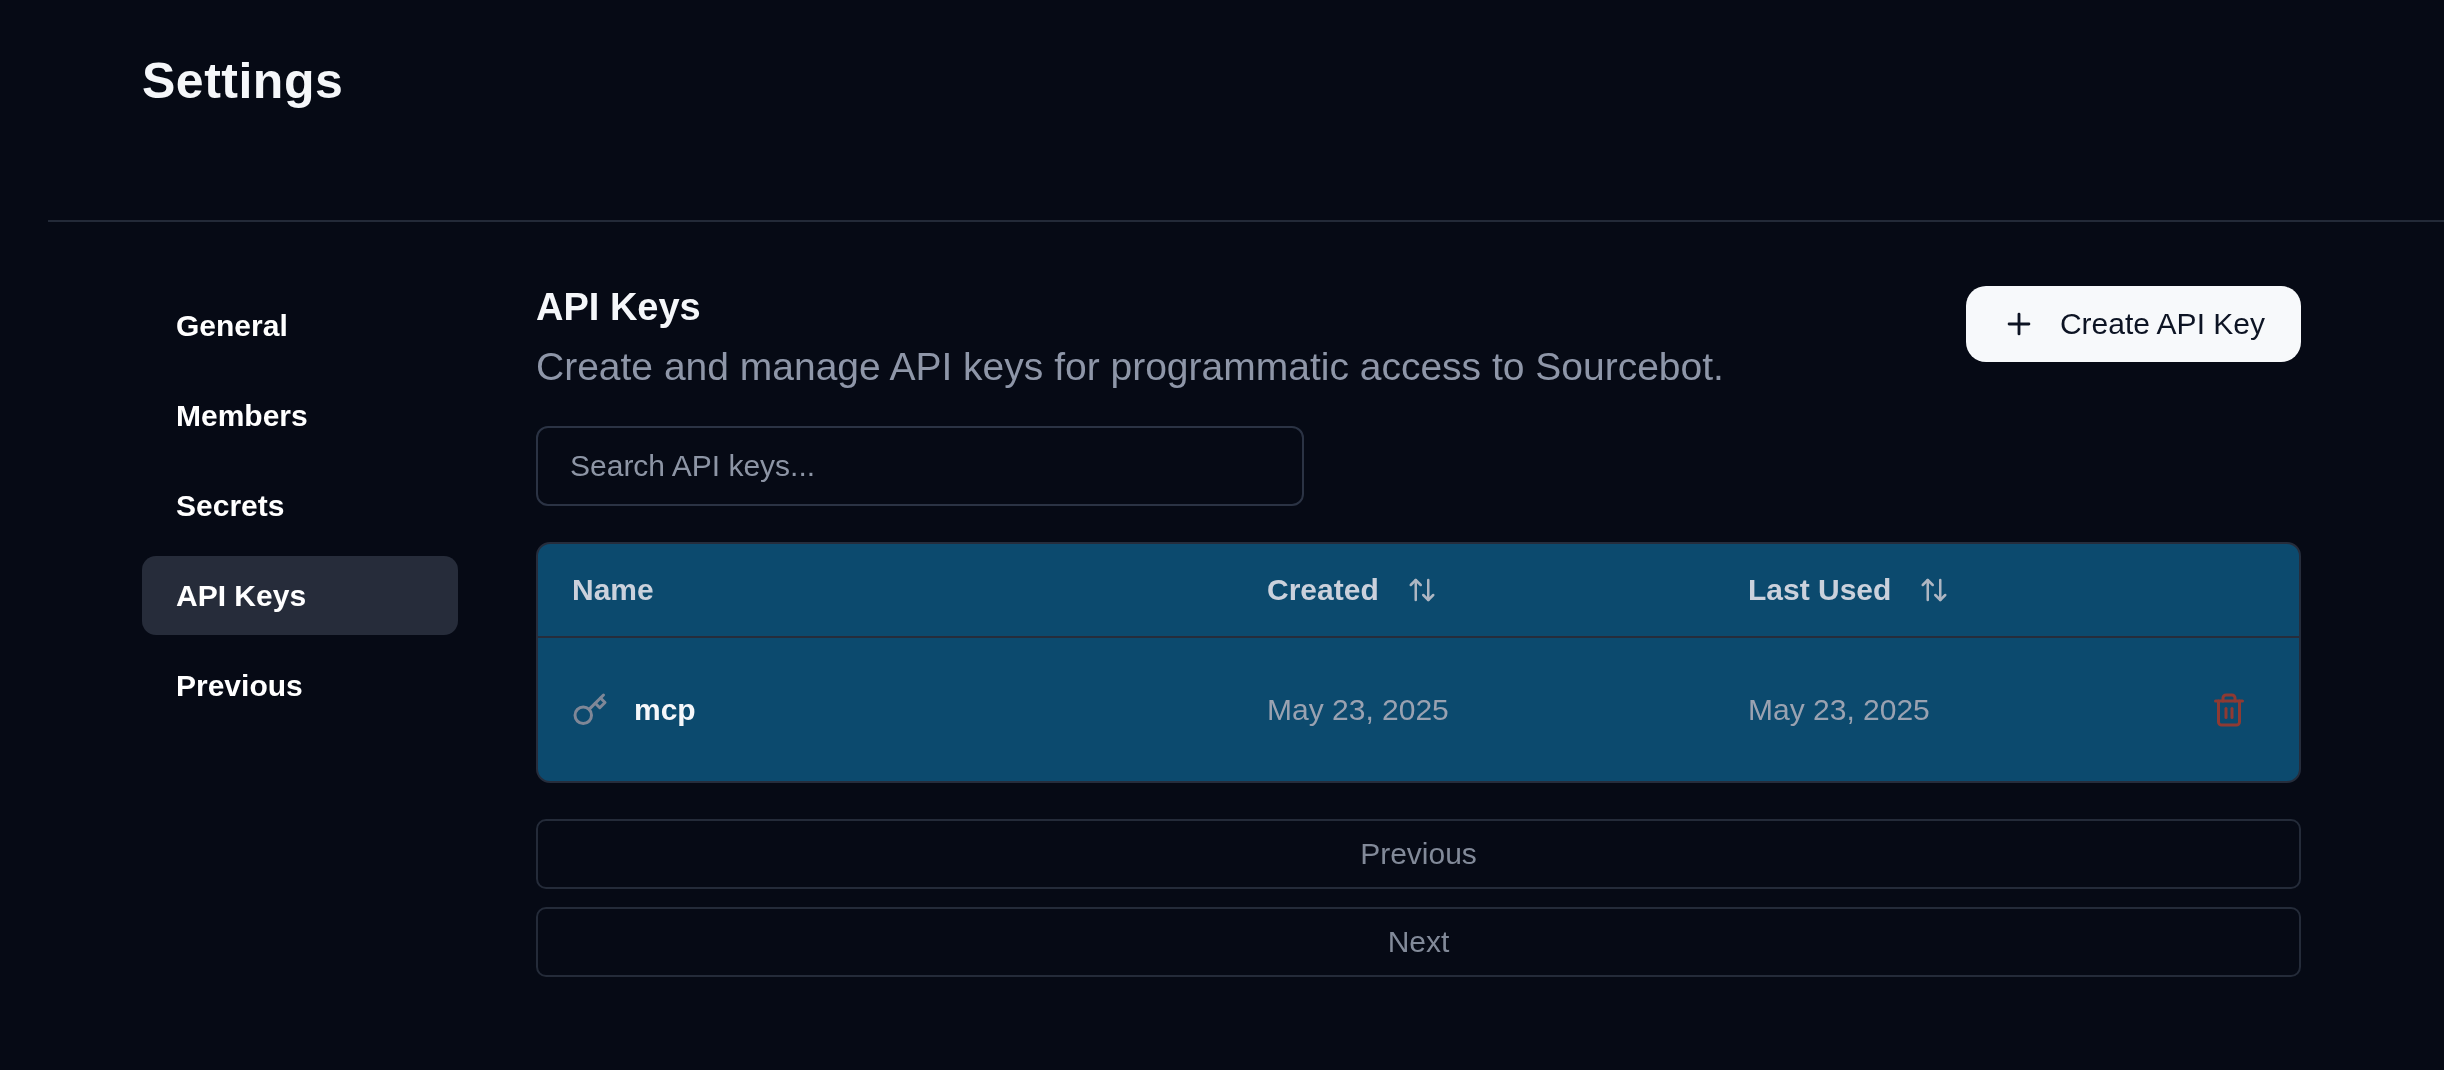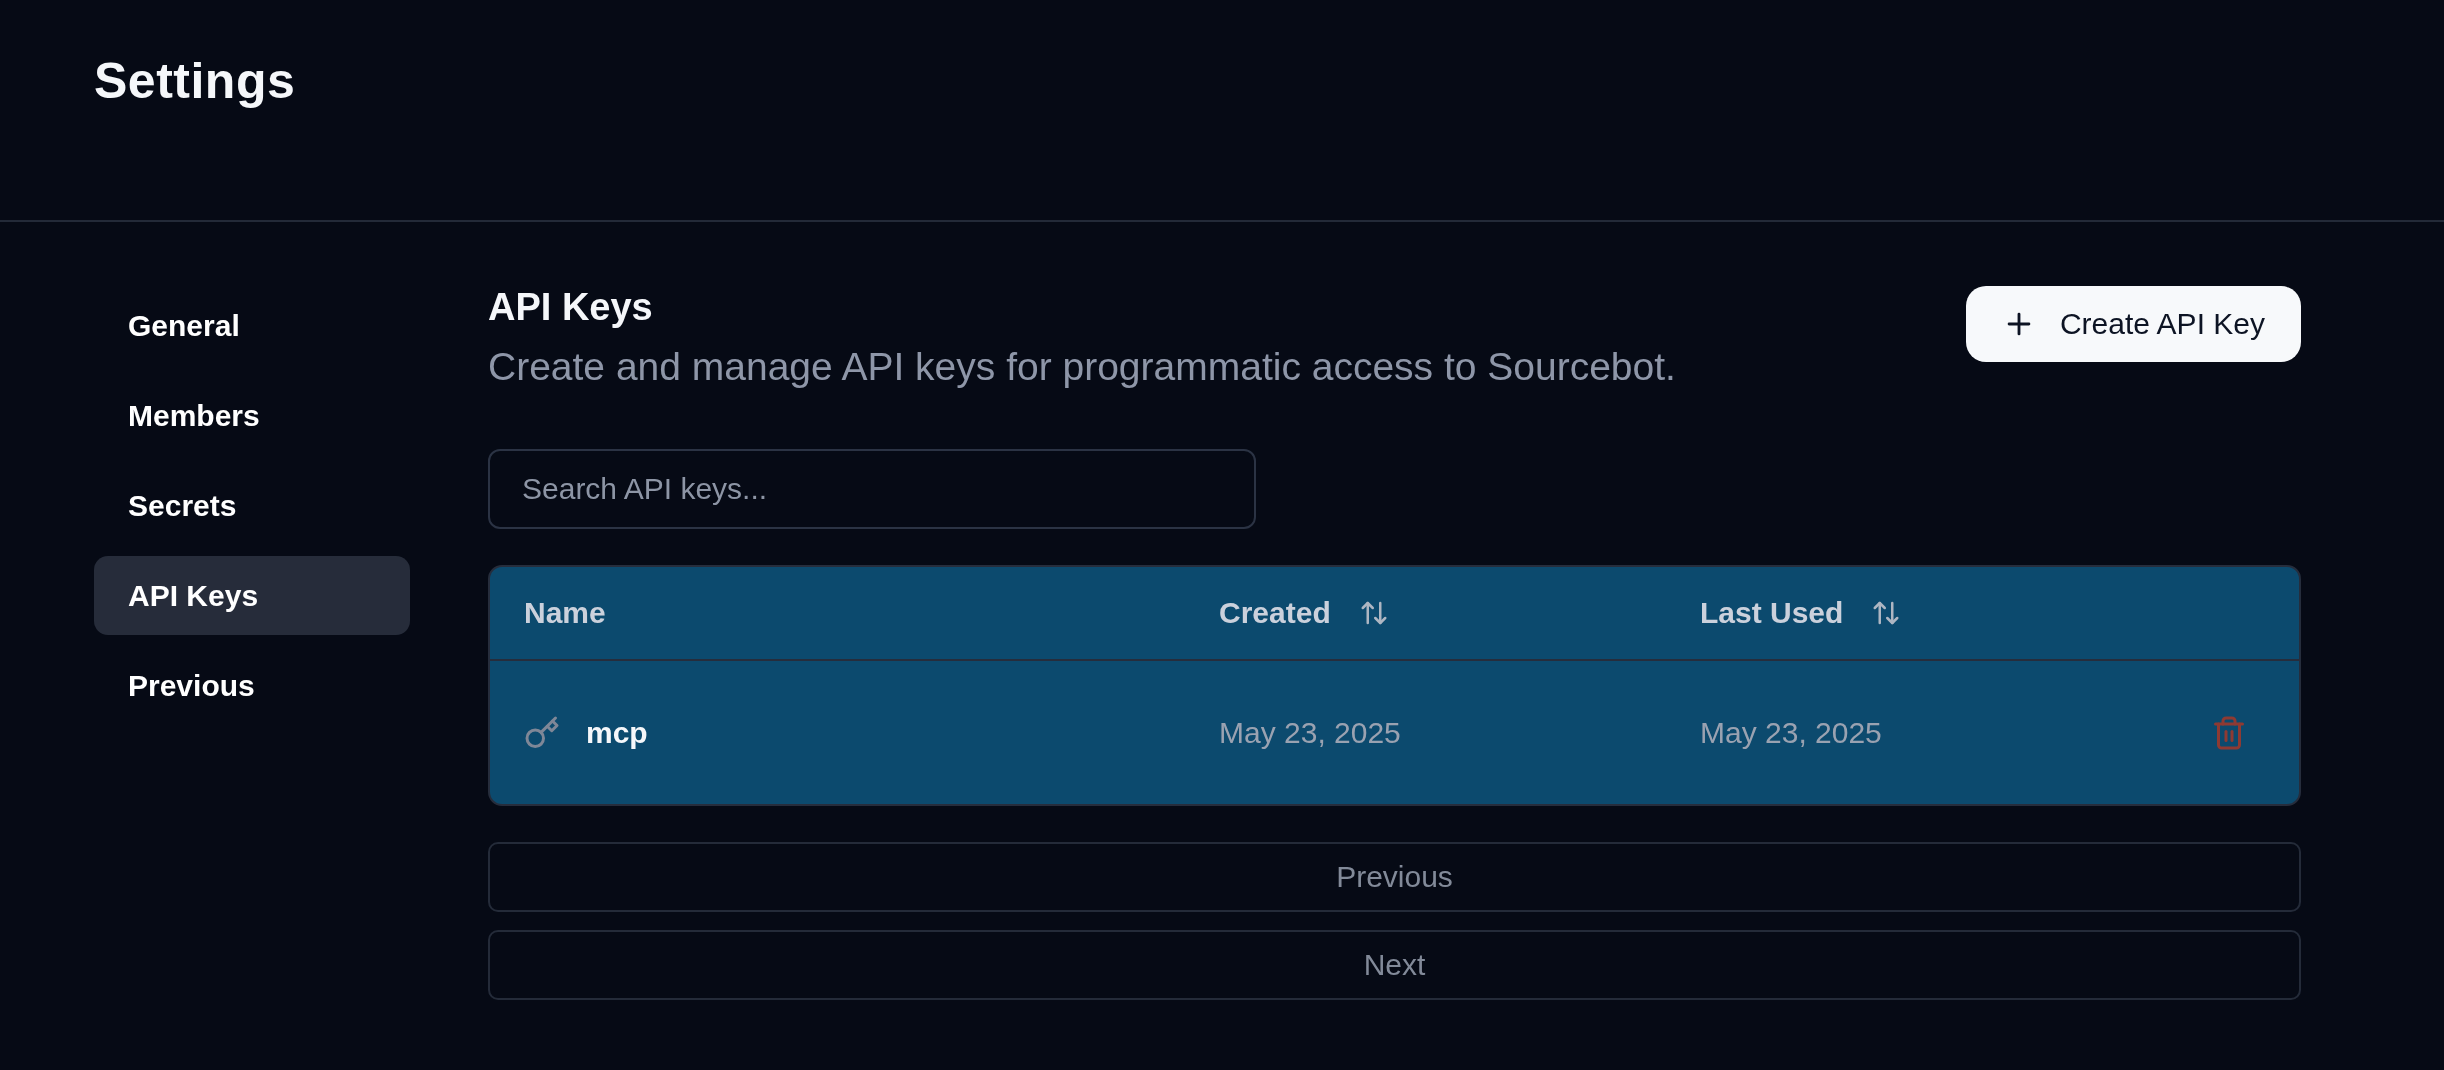--- a/index.html
+++ b/index.html
@@ -3,21 +3,21 @@
 <meta charset="utf-8">
 <style>
   * { margin:0; padding:0; box-sizing:border-box; }
   html,body { width:2444px; height:1070px; }
   body {
     background:#060a15;
     font-family:"Liberation Sans", sans-serif;
     color:#f4f6f9;
     overflow:hidden;
   }
-  .page { width:2444px; height:1070px; position:relative; }
+  .page { width:2444px; height:1070px; position:relative;padding-left:48px; }
 
   
   .top-header {
     height:222px;
     border-bottom:2px solid #232a38;
     padding:52px 0 0 94px;
   }
   .top-header h1 {
     font-size:50px;
     font-weight:600;
@@ -69,21 +69,21 @@
     align-items:center;
     gap:24px;
     cursor:pointer;
     flex-shrink:0;
   }
   .create-btn svg { display:block; }
 
   
   .search-input {
     display:block;
-    margin-top:60px;
+    margin-top:37px;
     width:768px;
     height:80px;
     background:transparent;
     border:2px solid #2b3344;
     border-radius:12px;
     padding:0 32px;
     font-family:inherit;
     font-size:30px;
     color:#e8ebf0;
     outline:none;

